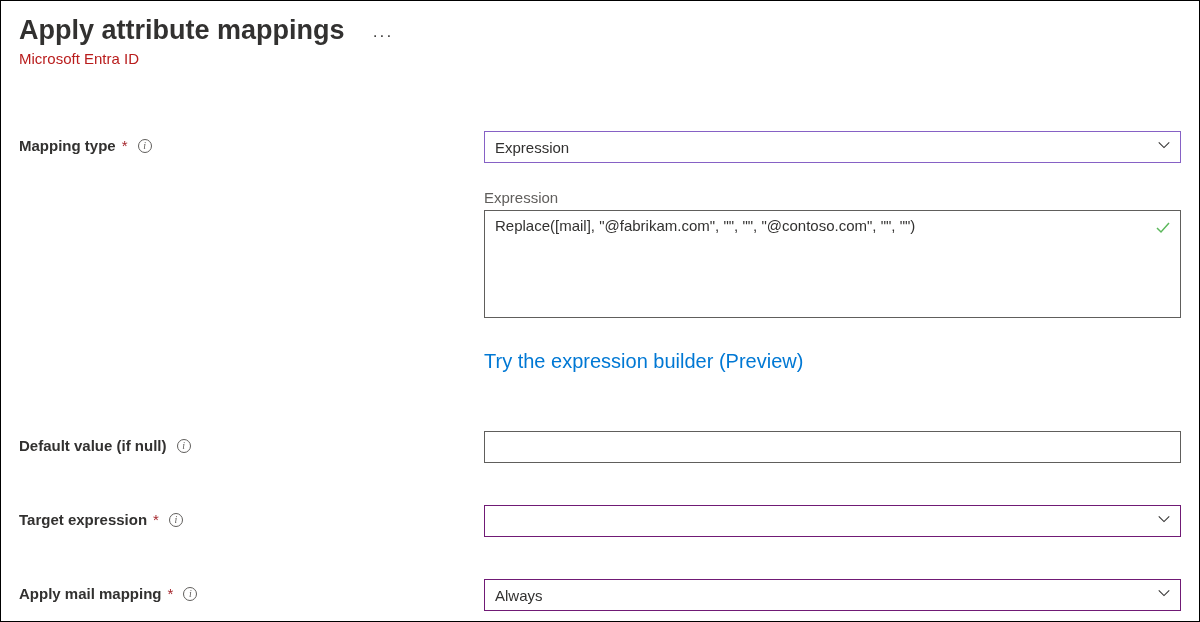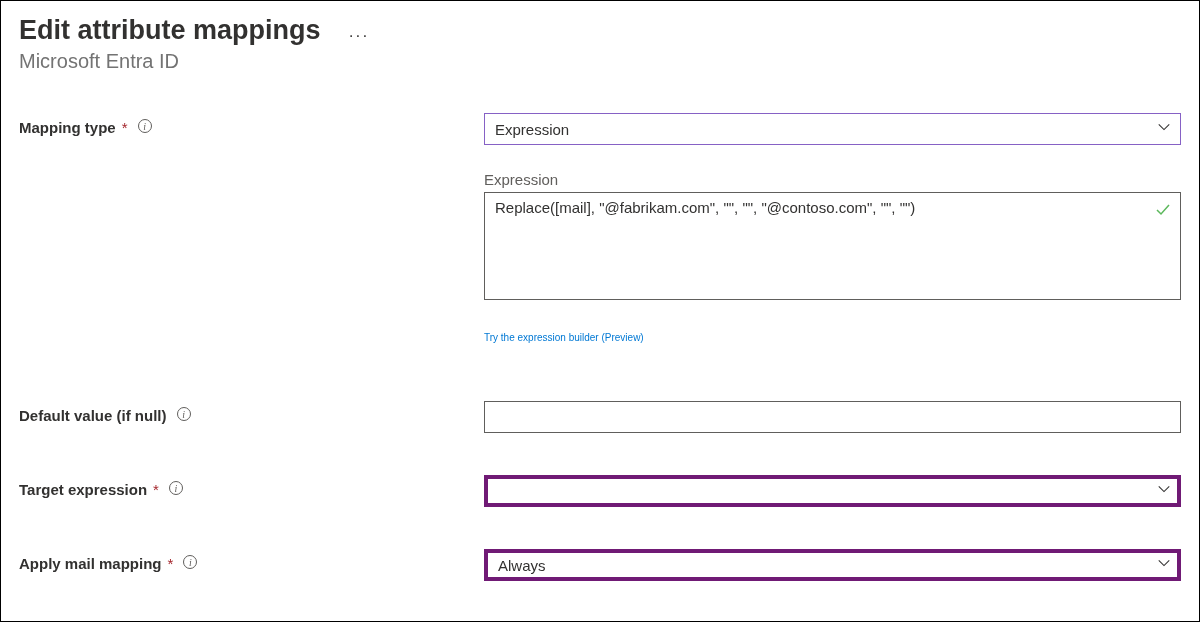--- a/index.html
+++ b/index.html
@@ -27,34 +27,34 @@
       color: #323130;
     }
     .more-icon {
       margin-left: 28px;
       margin-top: 12px;
       font-size: 16px;
       color: #323130;
       letter-spacing: 1.5px;
     }
     .subtitle {
-      font-size: 20px;
-      color: #737373;
-      margin-bottom: 40px;
+      font-size: 15px;
+      color: #b91c1c;
+      margin-bottom: 64px;
     }
     .form-row {
       display: flex;
       align-items: flex-start;
       margin-bottom: 14px;
     }
     .label-col {
       width: 465px;
       flex-shrink: 0;
       display: flex;
-      align-items: flex-start;
+      align-items: center;
       gap: 4px;
       padding-top: 6px;
     }
     .field-label {
       font-size: 15px;
       font-weight: 600;
       color: #323130;
     }
     .required {
       color: #a4262c;
@@ -78,21 +78,21 @@
     .input-col {
       flex: 1;
     }
     .select-wrap {
       position: relative;
       width: 100%;
     }
     .select-input {
       width: 100%;
       height: 32px;
-      border: 4px solid #701a75;
+      border: 1px solid #701a75;
       padding: 0 32px 0 10px;
       font-size: 15px;
       color: #323130;
       background: #fff;
       display: flex;
       align-items: center;
       cursor: pointer;
     }
     .select-input.focused {
       border: 1.5px solid #8661c5;
@@ -131,21 +131,21 @@
       position: absolute;
       right: 10px;
       top: 10px;
     }
     .check-icon svg {
       width: 16px;
       height: 16px;
     }
     .link-text {
       color: #0078d4;
-      font-size: 10px;
+      font-size: 20px;
       margin-top: 28px;
       margin-bottom: 44px;
       cursor: pointer;
     }
     .text-input {
       width: 100%;
       height: 32px;
       border: 1px solid #605e5c;
       padding: 0 10px;
       font-size: 15px;
@@ -154,21 +154,21 @@
     }
     .row-spacer {
       margin-bottom: 42px;
       margin-top: 12px;
     }
   </style>
 </head>
 <body>
 
 <div class="header">
-  <h1 class="page-title">Edit attribute mappings</h1>
+  <h1 class="page-title">Apply attribute mappings</h1>
   <span class="more-icon">···</span>
 </div>
 <div class="subtitle">Microsoft Entra ID</div>
 
 <div class="form-row">
   <div class="label-col">
     <span class="field-label">Mapping type</span>
     <span class="required">*</span>
     <span class="info-icon">i</span>
   </div>

